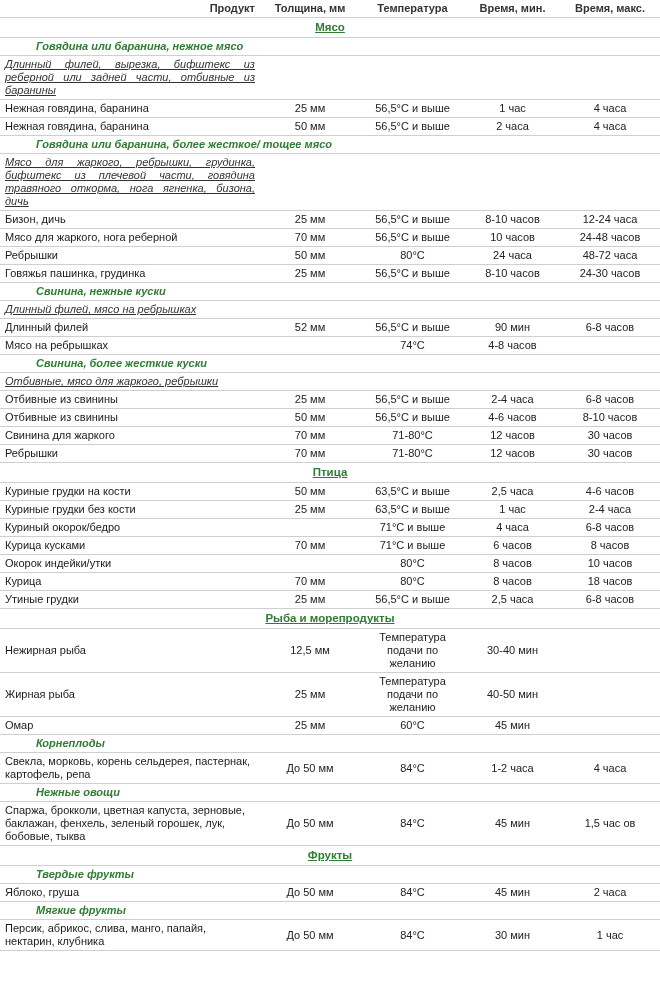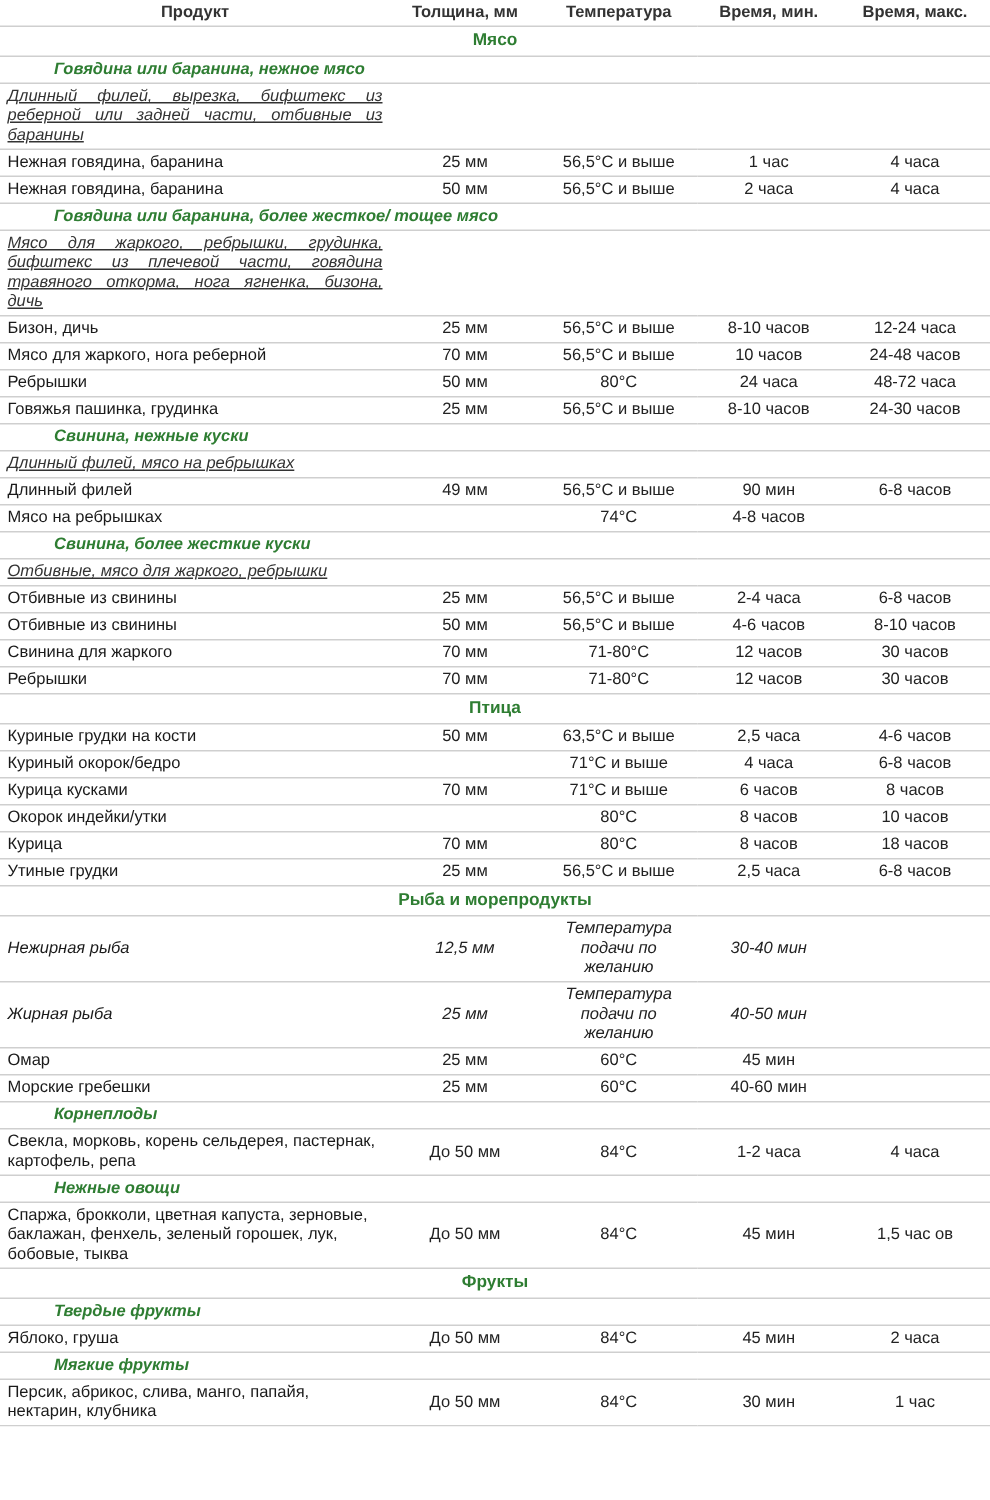--- a/index.html
+++ b/index.html
@@ -32,58 +32,59 @@
 
   thead th {
     font-size: 12px;
     font-weight: bold;
     color: #333333;
     text-align: center;
     padding: 8px 4px 10px 4px;
     border-bottom: 1px solid #bdbdbd;
     background: #ffffff;
   }
-  thead th.th-prod { text-align: center; }
+  thead th.th-prod { text-align: right; }
 
   td.col-prod {
     text-align: left;
     color: #1a1a1a;
   }
   td.col-c {
     text-align: center;
   }
 
   
   tr.section-row td {
     text-align: center;
     font-weight: bold;
     color: #2e7d32;
     font-size: 11.5px;
     padding: 3px 4px;
+    text-decoration: underline;
   }
   
   tr.sub-row td.col-prod {
     font-weight: bold;
     font-style: italic;
     color: #2e7d32;
     padding-left: 36px;
   }
   
   tr.note-row td.col-prod {
     font-style: italic;
     color: #333333;
     text-align: justify;
     text-align-last: left;
     text-decoration: underline;
   }
   tr.note-row td.col-prod span.just {
     display: block;
     text-align: justify;
   }
-  .tall td { padding-top: 6px; padding-bottom: 6px; font-style: italic; }
+  .tall td { padding-top: 6px; padding-bottom: 6px; }
   .wrap2 { line-height: 12px; }
 </style>
 </head>
 <body>
 
 <table class="sv-table">
   <colgroup>
     <col class="c-prod">
       <col class="c-thick">
       <col class="c-temp">
@@ -176,21 +177,21 @@
         <td class="col-prod">
           <span class="just">Длинный филей, мясо на ребрышках</span>
         </td>
         <td class="col-c">&nbsp;</td>
         <td class="col-c">&nbsp;</td>
         <td class="col-c">&nbsp;</td>
         <td class="col-c">&nbsp;</td>
       </tr>
       <tr>
         <td class="col-prod">Длинный филей</td>
-        <td class="col-c">49 мм</td>
+        <td class="col-c">52 мм</td>
         <td class="col-c">56,5°C и выше</td>
         <td class="col-c">90 мин</td>
         <td class="col-c">6-8 часов</td>
       </tr>
       <tr>
         <td class="col-prod">Мясо на ребрышках</td>
         <td class="col-c">&nbsp;</td>
         <td class="col-c">74°C</td>
         <td class="col-c">4-8 часов</td>
         <td class="col-c">&nbsp;</td>
@@ -239,20 +240,27 @@
         <td colspan="5">Птица</td>
       </tr>
       <tr>
         <td class="col-prod">Куриные грудки на кости</td>
         <td class="col-c">50 мм</td>
         <td class="col-c">63,5°C и выше</td>
         <td class="col-c">2,5 часа</td>
         <td class="col-c">4-6 часов</td>
       </tr>
       <tr>
+        <td class="col-prod">Куриные грудки без кости</td>
+        <td class="col-c">25 мм</td>
+        <td class="col-c">63,5°C и выше</td>
+        <td class="col-c">1 час</td>
+        <td class="col-c">2-4 часа</td>
+      </tr>
+      <tr>
         <td class="col-prod">Куриный окорок/бедро</td>
         <td class="col-c">&nbsp;</td>
         <td class="col-c">71°C и выше</td>
         <td class="col-c">4 часа</td>
         <td class="col-c">6-8 часов</td>
       </tr>
       <tr>
         <td class="col-prod">Курица кусками</td>
         <td class="col-c">70 мм</td>
         <td class="col-c">71°C и выше</td>
@@ -297,27 +305,20 @@
         <td class="col-c">40-50 мин</td>
         <td class="col-c">&nbsp;</td>
       </tr>
       <tr>
         <td class="col-prod">Омар</td>
         <td class="col-c">25 мм</td>
         <td class="col-c">60°C</td>
         <td class="col-c">45 мин</td>
         <td class="col-c">&nbsp;</td>
       </tr>
-      <tr>
-        <td class="col-prod">Морские гребешки</td>
-        <td class="col-c">25 мм</td>
-        <td class="col-c">60°C</td>
-        <td class="col-c">40-60 мин</td>
-        <td class="col-c">&nbsp;</td>
-      </tr>
       <tr class="sub-row">
         <td colspan="5" class="col-prod">Корнеплоды</td>
       </tr>
       <tr>
         <td class="col-prod"><span class="just wrap2">Свекла, морковь, корень сельдерея, пастернак, картофель, репа</span></td>
         <td class="col-c">До 50 мм</td>
         <td class="col-c">84°C</td>
         <td class="col-c">1-2 часа</td>
         <td class="col-c">4 часа</td>
       </tr>

